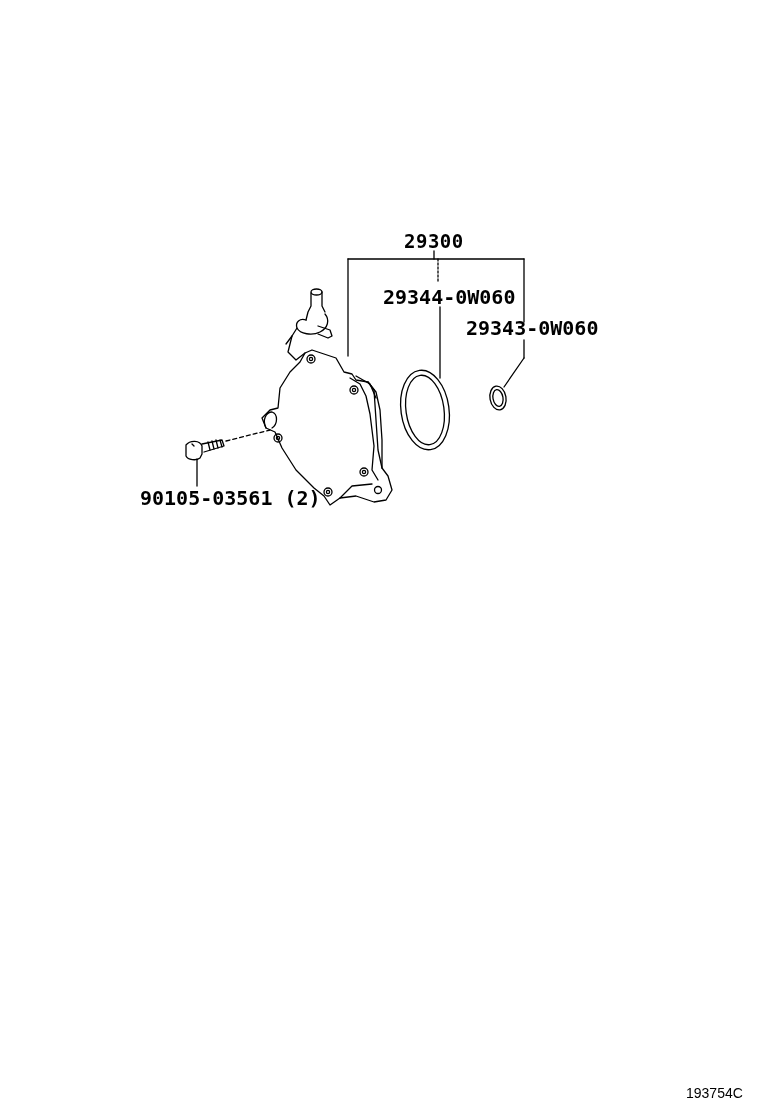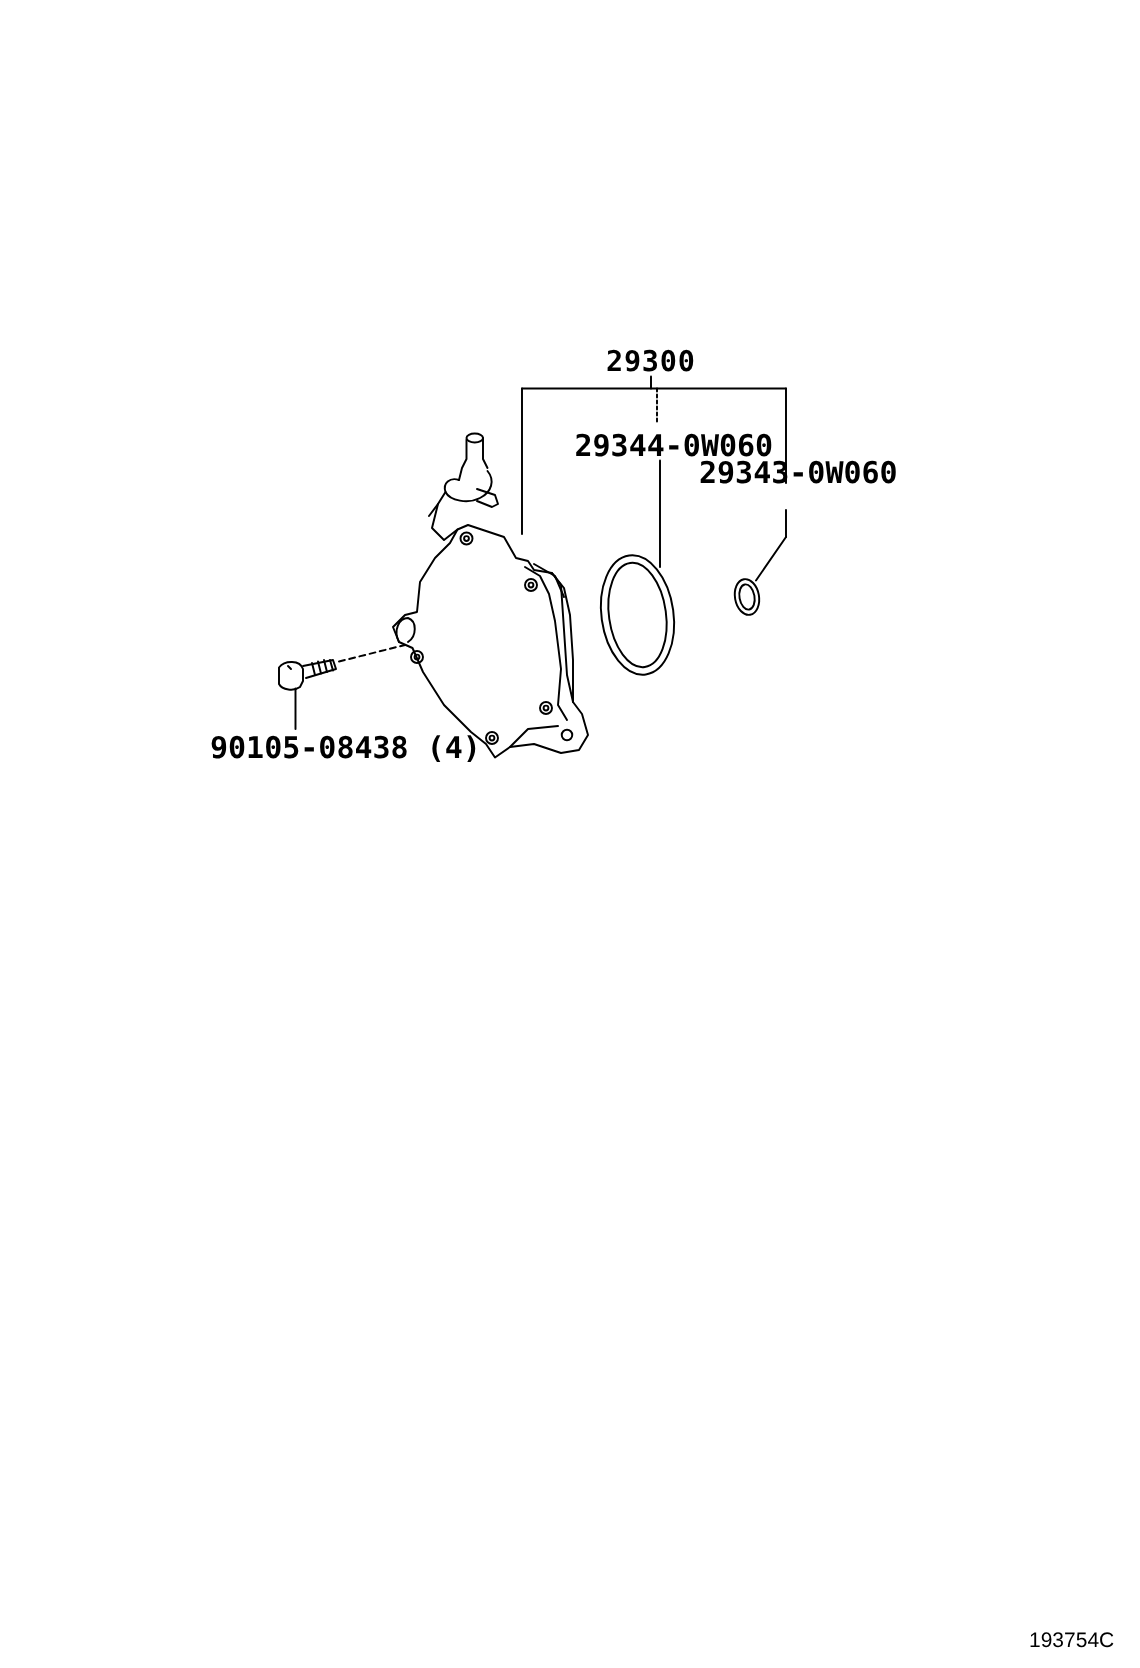--- a/index.html
+++ b/index.html
@@ -99,18 +99,18 @@
 
         <line x1="197" y1="459" x2="197" y2="486"></line>
       </g>
     </g>
   </svg>
 
   <div class="label lbl-main" style="left:404px; top:232px;">29300</div>
 
   <div class="label lbl-part" style="left:383px; top:287px;">29344-0W060</div>
 
-  <div class="label lbl-part" style="left:466px; top:305px;">29343-0W060</div>
+  <div class="label lbl-part" style="left:466px; top:318px;">29343-0W060</div>
 
-  <div class="label lbl-part" style="left:140px; top:488px;">90105-08438 (4)</div>
+  <div class="label lbl-part" style="left:140px; top:488px;">90105-03561 (2)</div>
 
   <div class="lbl-ref" style="left:686px; top:1086px;text-align:right;">193754C</div>
 </div>
 
 </body></html>

